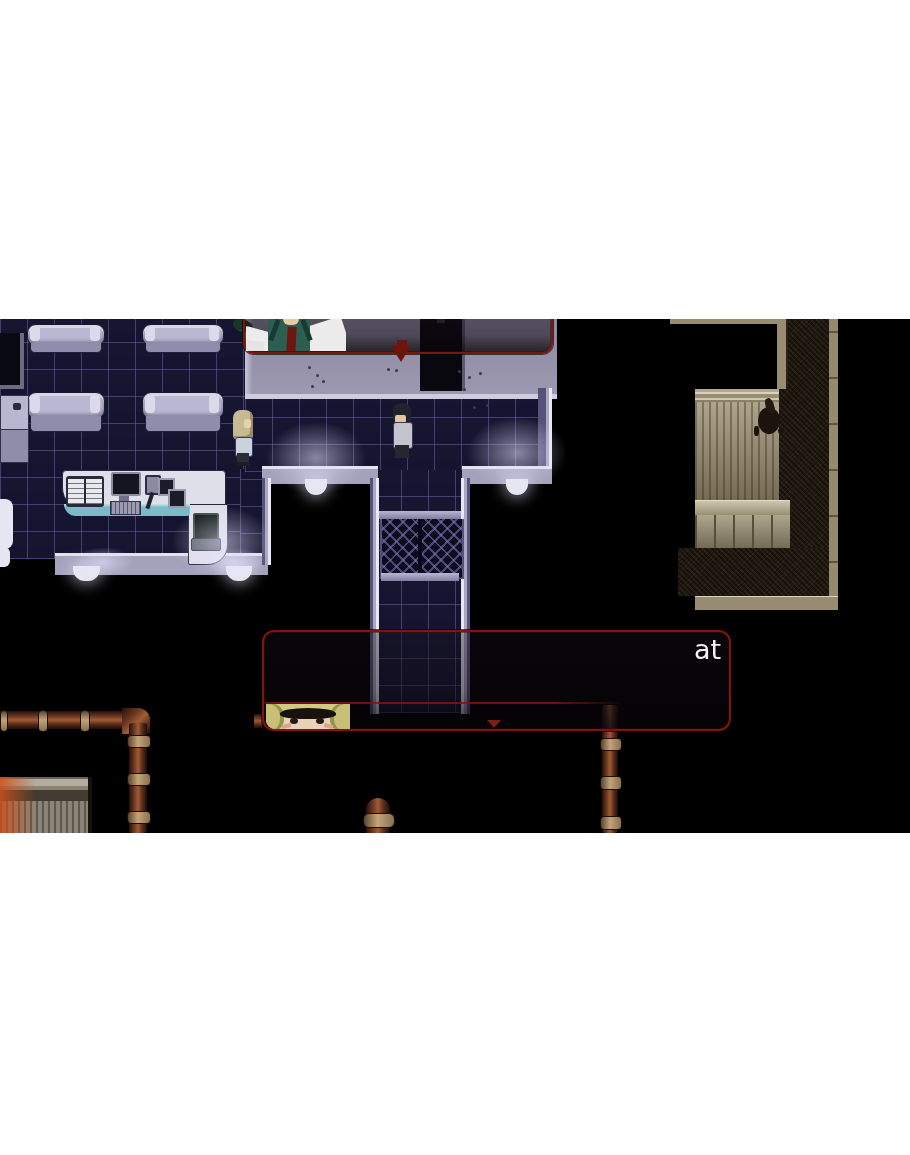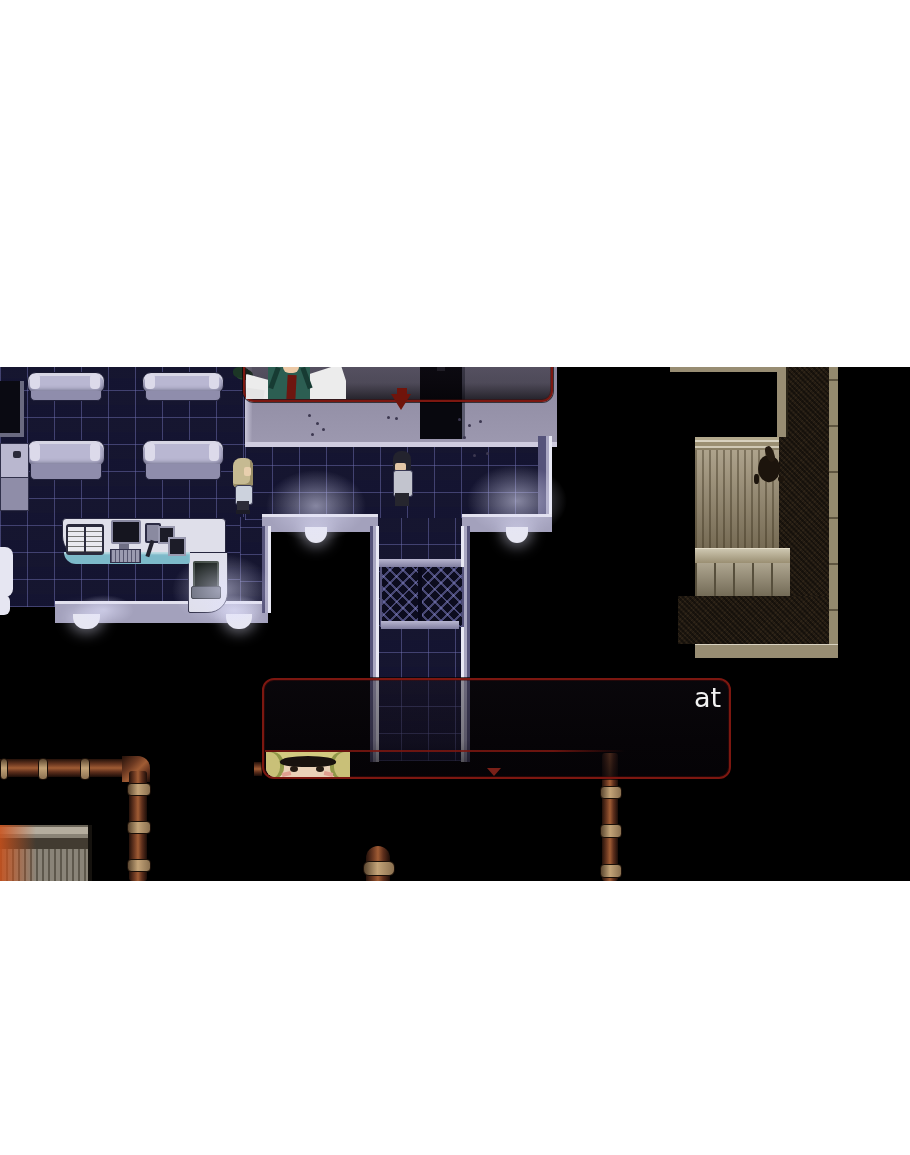--- a/index.html
+++ b/index.html
@@ -1,16 +1,16 @@
 <!DOCTYPE html>
 <html style="--page_bg: #ffffff; --game_bg: #000000; --dialog_border: #7c1710; --dialog_line: #7c1710; --tile_base: #0f0f26; --wall_gray: #9692a9; --wall_lavender: #a3a1bc; --trim_white: #e6e6f2; --bed_light: #b9b7d2; --counter_teal: #7cb9c9; --tan_wall: #988d73; --brown_floor: #241c13; --pipe_brown: #6e3a22; --glow: #e4e4ff; --text: #f2f2f2; --arrow_red: #70140b;"><head>
 <meta charset="utf-8">
 <style>
   html,body{margin:0;padding:0;background:#fff;}
-  .stage{position:relative;width:910px;height:1014px;background:var(--page_bg,#fff);overflow:hidden;font-family:"DejaVu Sans",sans-serif;margin-top:48px;}
+  .stage{position:relative;width:910px;height:1014px;background:var(--page_bg,#fff);overflow:hidden;font-family:"DejaVu Sans",sans-serif;}
   .a{position:absolute;}
   
   .vp{left:0;top:319px;width:910px;height:514px;background:var(--game_bg,#000);overflow:hidden;}
   
   .tiles{background-color:var(--tile_base,#0f0f26);
     background-image:
       repeating-linear-gradient(0deg, rgba(110,110,175,.50) 0 1px, rgba(255,255,255,0) 1px 27px),
       repeating-linear-gradient(90deg, rgba(110,110,175,.50) 0 1px, rgba(255,255,255,0) 1px 27px),
       repeating-linear-gradient(0deg, rgba(30,30,70,.35) 0 13px, rgba(70,70,120,.12) 13px 27px);
     z-index:1;}

